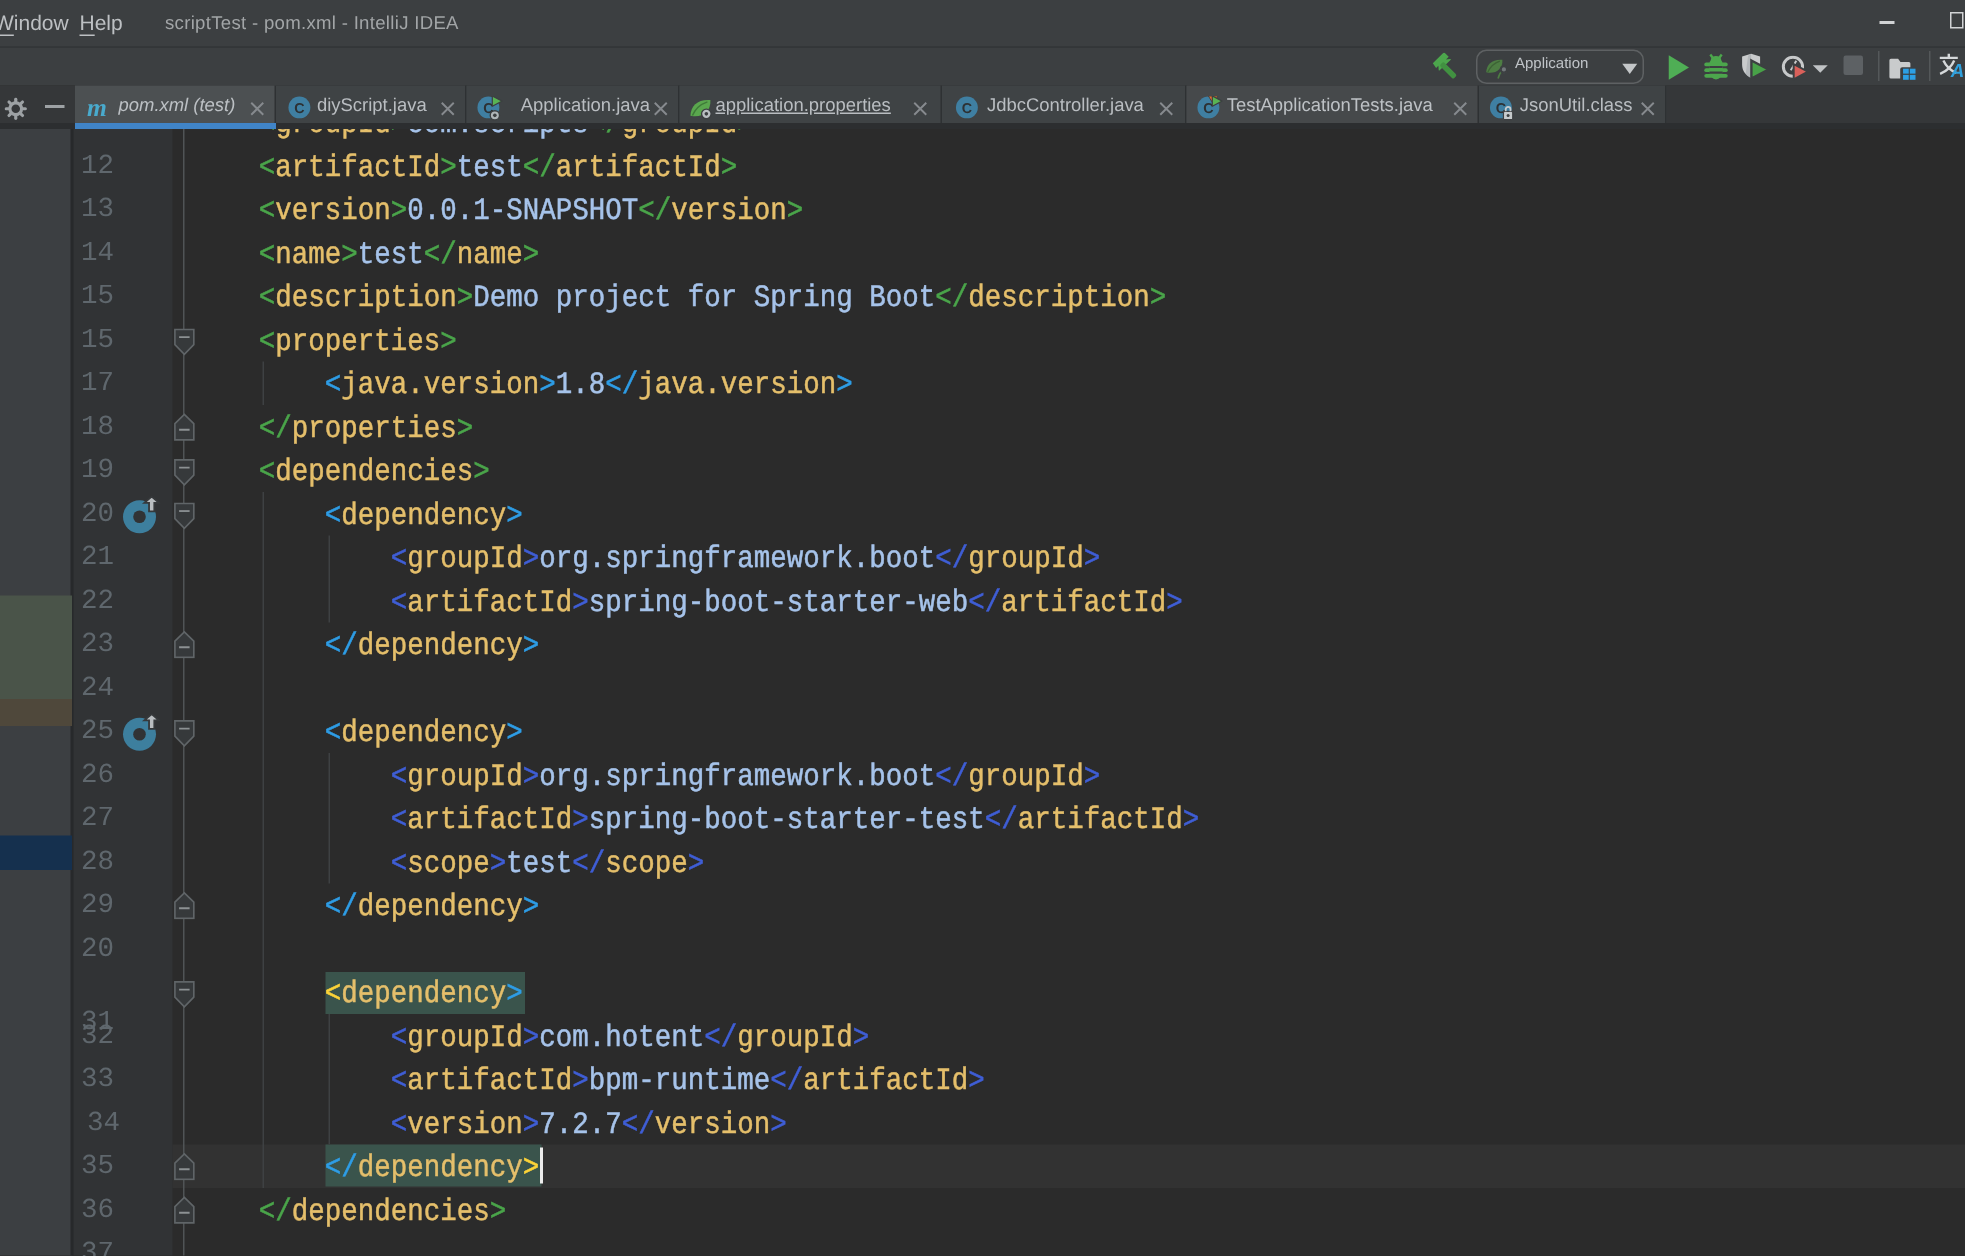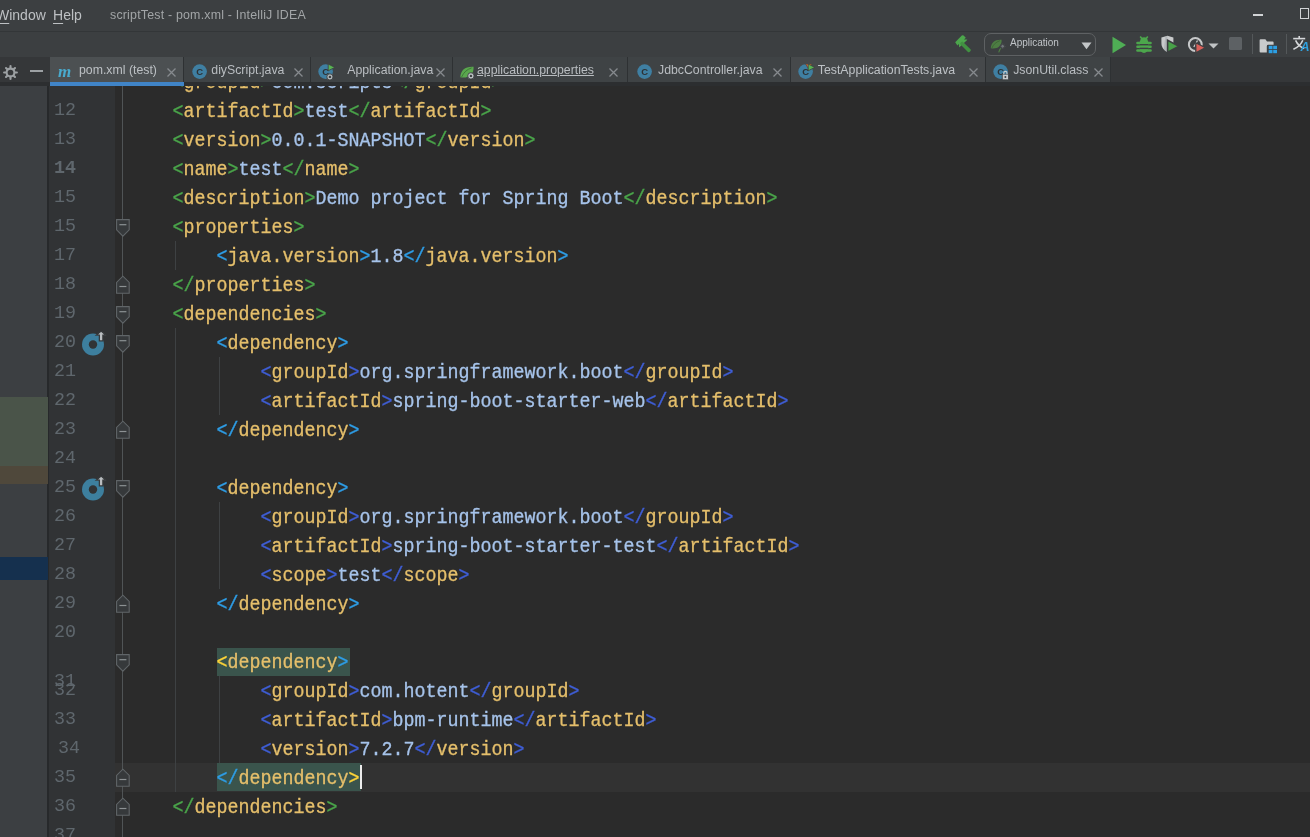--- a/index.html
+++ b/index.html
@@ -159,21 +159,21 @@
     </svg>
 <svg class="abs" style="left:993px;top:7px;" width="17" height="17" viewBox="0 0 17 17">
       <circle cx="7.6" cy="7.6" r="7.3" fill="#3f7fa2"></circle>
       <text x="7.6" y="11.1" font-family="Liberation Sans" font-size="9.5" font-weight="bold" fill="#2d3134" text-anchor="middle">C</text>
       <g>
         <rect x="9.3" y="10.2" width="6.2" height="5.6" rx="0.8" fill="#c6cacc" stroke="#3c3f41" stroke-width="0.8"></rect>
         <path d="M10.8 10.2 v-1.3 a1.6 1.6 0 0 1 3.2 0 v1.3" fill="none" stroke="#c6cacc" stroke-width="1.2"></path>
         <circle cx="12.4" cy="13" r="1" fill="#3c3f41"></circle>
       </g>
     </svg>
-<div class="tabtext" style="left:79px;color:#bcc0c4;">pom.xml (test)</div>
+<div class="tabtext" style="left:79px;color:#bcc0c4;font-style:italic;">pom.xml (test)</div>
 <div class="tabtext" style="left:211.3px;color:#b9bdc1;">diyScript.java</div>
 <div class="tabtext" style="left:347.2px;color:#b9bdc1;">Application.java</div>
 <div class="tabtext" style="left:477px;color:#b9bdc1;text-decoration:underline;">application.properties</div>
 <div class="tabtext" style="left:658px;color:#b9bdc1;">JdbcController.java</div>
 <div class="tabtext" style="left:817.8px;color:#bdc1c5;">TestApplicationTests.java</div>
 <div class="tabtext" style="left:1013.2px;color:#b9bdc1;">JsonUtil.class</div>
 <svg class="abs" style="left:166px;top:9.5px;" width="11" height="11" viewBox="0 0 11 11">
       <path d="M1.5 1.5 L9.5 9.5 M9.5 1.5 L1.5 9.5" stroke="#868a8e" stroke-width="1.3"></path>
     </svg>
 <svg class="abs" style="left:293px;top:9.5px;" width="11" height="11" viewBox="0 0 11 11">
@@ -244,21 +244,21 @@
 <div class="codeline" style="top:647px;">        <span class="y">&lt;</span><span class="n">dependency</span><span class="a">&gt;</span></div>
 <div class="codeline" style="top:676px;">            <span class="r">&lt;</span><span class="n">groupId</span><span class="r">&gt;</span><span class="t">com.hotent</span><span class="r">&lt;/</span><span class="n">groupId</span><span class="r">&gt;</span></div>
 <div class="codeline" style="top:705px;">            <span class="r">&lt;</span><span class="n">artifactId</span><span class="r">&gt;</span><span class="t">bpm-runtime</span><span class="r">&lt;/</span><span class="n">artifactId</span><span class="r">&gt;</span></div>
 <div class="codeline" style="top:734px;">            <span class="r">&lt;</span><span class="n">version</span><span class="r">&gt;</span><span class="t">7.2.7</span><span class="r">&lt;/</span><span class="n">version</span><span class="r">&gt;</span></div>
 <div class="codeline" style="top:763px;">        <span class="a">&lt;/</span><span class="n">dependency</span><span class="y">&gt;</span></div>
 <div class="codeline" style="top:792px;">    <span class="g">&lt;/</span><span class="n">dependencies</span><span class="g">&gt;</span></div>
 
 <div class="lnum" style="left:36px;top:71px;">11</div>
 <div class="lnum" style="left:36px;top:100px;">12</div>
 <div class="lnum" style="left:36px;top:129px;">13</div>
-<div class="lnum" style="left:36px;top:158px;font-weight:bold;">14</div>
+<div class="lnum" style="left:36px;top:158px;">14</div>
 <div class="lnum" style="left:36px;top:187px;">15</div>
 <div class="lnum" style="left:36px;top:216px;">15</div>
 <div class="lnum" style="left:36px;top:245px;text-align:right;">17</div>
 <div class="lnum" style="left:36px;top:274px;">18</div>
 <div class="lnum" style="left:36px;top:303px;">19</div>
 <div class="lnum" style="left:36px;top:332px;">20</div>
 <div class="lnum" style="left:36px;top:361px;">21</div>
 <div class="lnum" style="left:36px;top:390px;">22</div>
 <div class="lnum" style="left:36px;top:419px;">23</div>
 <div class="lnum" style="left:36px;top:448px;">24</div>

